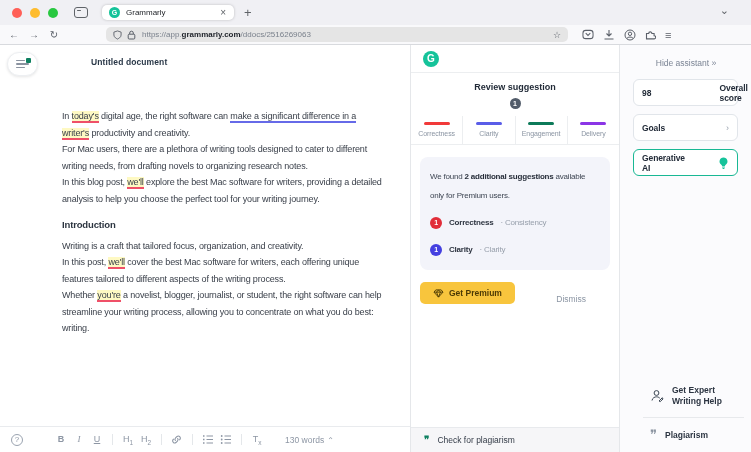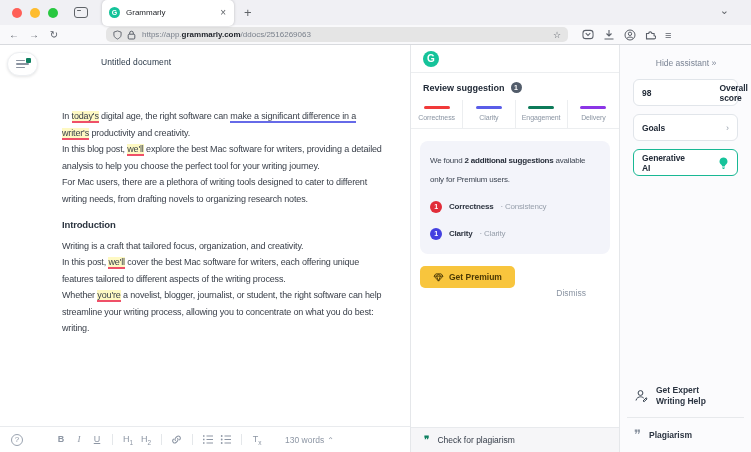--- a/index.html
+++ b/index.html
@@ -9,21 +9,21 @@
     font-family:"Liberation Sans", sans-serif; background:#fff;
     -webkit-font-smoothing:antialiased; color:#3c424c;
   }
   
   .tabbar { height:25px; background:#f0f0f4; display:flex; align-items:center; position:relative; }
   .traffic { display:flex; gap:8px; margin-left:12px; }
   .light { width:10px; height:10px; border-radius:50%; }
   .light.red { background:#ff5f57; } .light.yellow { background:#febc2e; } .light.green { background:#28c840; }
   .fxview { width:14px; height:11px; border:1.2px solid #5f6368; border-radius:3px; margin-left:16px; position:relative; }
   .fxview::after { content:""; position:absolute; left:1.5px; top:1.5px; width:4px; height:1.5px; background:#5f6368; border-radius:1px; }
-  .tab { background:#fff; border-radius:5px; height:26px; margin-left:14px; width:132px; display:flex; align-items:center; padding:0 7px; box-shadow:0 0 3px rgba(0,0,0,.22); font-size:8px; color:#23262b; }
+  .tab { background:#fff; border-radius:5px; height:15px; margin-left:14px; width:132px; display:flex; align-items:center; padding:0 7px; box-shadow:0 0 3px rgba(0,0,0,.22); font-size:8px; color:#23262b; }
   .favicon { width:11px; height:11px; border-radius:50%; background:#15c39a; color:#fff; font-size:7px; font-weight:bold; display:flex; align-items:center; justify-content:center; margin-right:6px; flex:0 0 auto; }
   .tab-title { flex:1; white-space:nowrap; overflow:hidden; }
   .tab-close { color:#5f6368; font-size:10px; padding:0 1px; }
   .newtab { color:#5f6368; font-size:13px; margin-left:10px; }
   .tabs-chevron { position:absolute; right:22px; top:4px; color:#5f6368; font-size:11px; }
   .urlrow { height:20px; background:#f9f9fb; border-bottom:1px solid #d8dade; display:flex; align-items:center; }
   .navbtn { color:#5b6069; font-size:10px; width:20px; text-align:center; }
   .urlfield { margin-left:42px; width:462px; height:15px; background:#e5e5e5; border-radius:5px; display:flex; align-items:center; padding:0 7px; font-size:8px; color:#7a818c; }
   .urlfield .domain { color:#1f232a; font-weight:bold; }
   .url-star { margin-left:auto; color:#5b6069; font-size:9px; }
@@ -36,65 +36,65 @@
   .assistant { width:209px; border-left:1px solid #e5e7ea; display:flex; flex-direction:column; background:#fff; }
   .sidebar { width:132px; border-left:1px solid #e5e7ea; background:#fbfbfd; position:relative; }
   
   .menu-pill { position:absolute; top:7px; left:7px; width:31px; height:24px; background:#fff; border:1px solid #edeff2; border-radius:12px; box-shadow:0 1px 3px rgba(0,0,0,.10); display:flex; align-items:center; justify-content:center; }
   .pill-lines { position:relative; width:13px; height:9px; }
   .pill-lines i { position:absolute; left:0; height:1.6px; background:#8b93a0; border-radius:1px; display:block; }
   .pill-lines i:nth-child(1){ top:0; width:9px; }
   .pill-lines i:nth-child(2){ top:3.6px; width:13px; }
   .pill-lines i:nth-child(3){ top:7.2px; width:9px; }
   .pill-dot { position:absolute; right:-2px; top:-2px; width:5px; height:5px; background:#0e8060; border-radius:1px; }
-  .doc-title { position:absolute; top:12px; left:62px; font-size:8.5px; font-weight:normal; color:#2a3848; letter-spacing:.1px;padding-left:39px; }
+  .doc-title { position:absolute; top:12px; left:52px; font-size:8.5px; font-weight:bold; color:#2a3848; letter-spacing:.1px;padding-left:39px; }
   .doc-body { position:absolute; top:63px; left:62px; width:320px; font-size:9px; letter-spacing:-.15px; line-height:16.5px; color:#3b414b; }
   .doc-p { margin:0; }
   .doc-h { margin:10px 0 4px; font-weight:bold; font-size:9.5px; color:#2c3540; }
   .seg-err { background:#fef9c3; border-bottom:2px solid #ef5068; }
   .seg-clar { border-bottom:2px solid #666ae8; }
   .etoolbar { position:absolute; left:0; right:0; bottom:0; height:26px; border-top:1px solid #e9ebee; display:flex; align-items:center; background:#fff; color:#8d96a4; }
   .help-btn { width:12px; height:12px; border:1px solid #9aa3b0; border-radius:50%; font-size:8px; display:flex; align-items:center; justify-content:center; margin-left:11px; }
   .fmt-group { display:flex; align-items:center; margin-left:30px; gap:2px; }
   .fmt { min-width:16px; text-align:center; font-size:9px; padding:0 2px; }
   .fmt.b { font-weight:bold; } .fmt.i { font-style:italic; font-family:"Liberation Serif", serif; } .fmt.u { text-decoration:underline; }
   .fmt sub { font-size:6.5px; }
   .fmt-sep { width:1px; height:11px; background:#e4e7ea; margin:0 5px; }
   .wordcount { margin-left:auto; margin-right:76px; font-size:8.5px; color:#8d96a4; display:flex; align-items:center; gap:3px; }
   .wc-chev { font-size:8px; position:relative; top:1px; }
   
   .as-header { height:28px; display:flex; align-items:center; padding:0 12px; border-bottom:1px solid #eceef0; flex:0 0 auto; }
   .as-logo { width:16px; height:16px; border-radius:50%; background:#15c39a; color:#fff; font-weight:bold; font-size:10px; display:flex; align-items:center; justify-content:center; }
-  .as-title-row { padding:9px 12px 7px; display:flex; align-items:center; gap:6px; }
+  .as-title-row { padding:9px 12px 7px; display:flex; align-items:center; gap:6px;flex-direction:column; }
   .as-title { font-size:9px; font-weight:bold; color:#222b38; }
   .as-count { width:11px; height:11px; border-radius:50%; background:#525c6a; color:#fff; font-size:7px; font-weight:bold; display:flex; align-items:center; justify-content:center; }
   .as-tabs { display:flex; border-bottom:1px solid #eceef0; flex:0 0 auto; }
   .as-tab { flex:1; display:flex; flex-direction:column; align-items:center; gap:5px; padding:6px 0 7px; border-left:1px solid #eceef0; }
   .as-tab:first-child { border-left:none; }
   .tab-bar { width:26px; height:3px; border-radius:2px; display:block; }
   .tab-label { font-size:7px; color:#8b95a3; letter-spacing:-.1px; }
   .premium-card { margin:12px 9px 0; background:#f3f4fa; border-radius:8px; padding:10px 10px 11px; font-size:8px; letter-spacing:-.2px; color:#3e4653; line-height:19px; }
   .pc-intro b { color:#272e3a; }
   .pc-item { display:flex; align-items:center; gap:7px; margin-top:8px; }
   .pc-badge { width:12px; height:12px; border-radius:50%; color:#fff; font-size:7px; font-weight:bold; display:flex; align-items:center; justify-content:center; flex:0 0 auto; }
   .pc-label { font-weight:bold; color:#2d3440; }
   .pc-sub { color:#98a0ac; }
-  .as-actions { display:flex; align-items:flex-start; margin:12px 9px 0;flex-direction:column; }
+  .as-actions { display:flex; align-items:flex-end; margin:12px 9px 0; }
   .premium-btn { background:#f8c53d; border-radius:5px; height:22px; padding:0 13px; display:flex; align-items:center; gap:5px; font-size:8.5px; font-weight:bold; color:#4c3a05; }
   .dismiss-btn { margin-left:auto; margin-right:24px; color:#8b95a3; font-size:8.5px; }
   .as-footer { margin-top:auto; height:25px; background:#f6f6f8; border-top:1px solid #e8eaed; display:flex; align-items:center; padding:0 13px; gap:8px; font-size:8.5px; color:#333b47; }
   .quote-green { color:#0e8060; font-size:10px; font-weight:bold; line-height:1; }
   
   .hide-row { padding:13px 0 11px; text-align:center; font-size:8.5px; color:#7b8494; }
   .hide-row .chv { letter-spacing:-1px; }
   .sb-card { margin:0 auto 8px; width:105px; height:27px; background:#fff; border:1px solid #e1e5ea; border-radius:6px; display:flex; align-items:center; padding:0 8px; font-size:8.5px; font-weight:bold; color:#222b38; letter-spacing:-.1px;gap:33px; }
   .sb-card .chev { margin-left:auto; color:#9aa3af; font-weight:normal; font-size:9px; }
   .sb-card.genai { border:1.5px solid #19b894; }
   .sb-card.genai .bulb { margin-left:auto; }
-  .sb-bottom { position:absolute; left:0; right:0; bottom:0; padding-bottom:9px; }
+  .sb-bottom { position:absolute; left:16px; right:0; bottom:0; padding-bottom:9px; }
   .expert { display:flex; align-items:center; gap:8px; padding:0 14px 11px; font-size:8.5px; font-weight:bold; color:#2c3542; line-height:10.5px; }
   .sb-divider { height:1px; background:#e7e9ec; margin:0 7px; }
   .plag { display:flex; align-items:center; gap:8px; padding:10px 14px 2px; font-size:8.5px; font-weight:bold; color:#2c3542; }
   .quote-gray { color:#8a93a0; font-size:13px; line-height:1; font-weight:normal; }
   svg { display:block; }
 </style>
 </head>
 <body>
 
 <div class="tabbar">
@@ -167,22 +167,22 @@
       <span class="pill-lines">
           <i></i>
           <i></i>
           <i></i>
           <span class="pill-dot"></span>
         </span>
     </div>
     <div class="doc-title">Untitled document</div>
     <div class="doc-body">
         <div class="doc-p"><span class="seg-plain">In </span><span class="seg-err">today's</span><span class="seg-plain"> digital age, the right software can </span><span class="seg-clar">make a significant difference in a</span><span class="seg-plain"> </span><span class="seg-err">writer's</span><span class="seg-plain"> productivity and creativity.</span></div>
+        <div class="doc-p"><span class="seg-plain">For Mac users, there are a plethora of writing tools designed to cater to different writing needs, from drafting novels to organizing research notes.</span></div>
         <div class="doc-p"><span class="seg-plain">In this blog post, </span><span class="seg-err">we'll</span><span class="seg-plain"> explore the best Mac software for writers, providing a detailed analysis to help you choose the perfect tool for your writing journey.</span></div>
-        <div class="doc-p"><span class="seg-plain">For Mac users, there are a plethora of writing tools designed to cater to different writing needs, from drafting novels to organizing research notes.</span></div>
         <div class="doc-h"><span class="seg-plain">Introduction</span></div>
         <div class="doc-p"><span class="seg-plain">Writing is a craft that tailored focus, organization, and creativity.</span></div>
         <div class="doc-p"><span class="seg-plain">In this post, </span><span class="seg-err">we'll</span><span class="seg-plain"> cover the best Mac software for writers, each offering unique features tailored to different aspects of the writing process.</span></div>
         <div class="doc-p"><span class="seg-plain">Whether </span><span class="seg-err">you're</span><span class="seg-plain"> a novelist, blogger, journalist, or student, the right software can help streamline your writing process, allowing you to concentrate on what you do best: writing.</span></div>
       </div>
 
     <div class="etoolbar">
       <span class="help-btn">?</span>
       <div class="fmt-group">
         <span class="fmt b">B</span>

